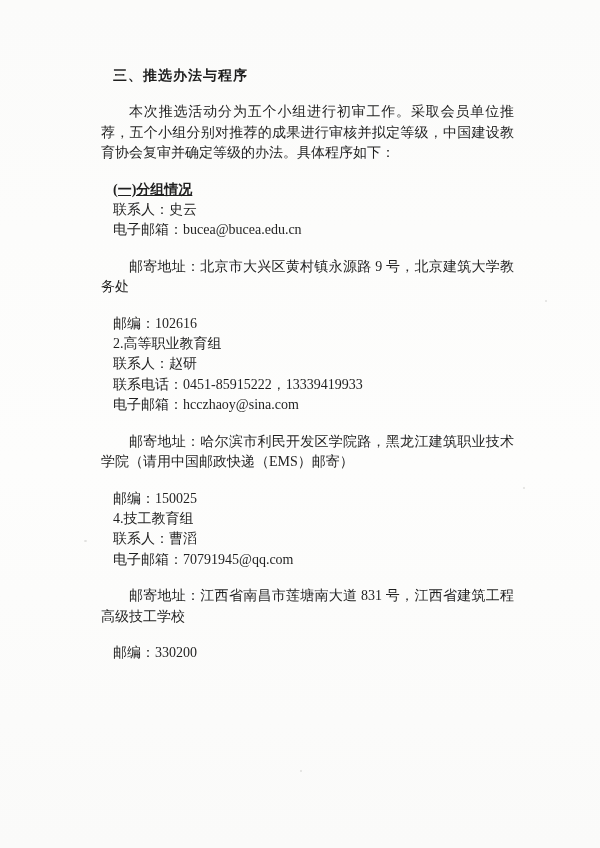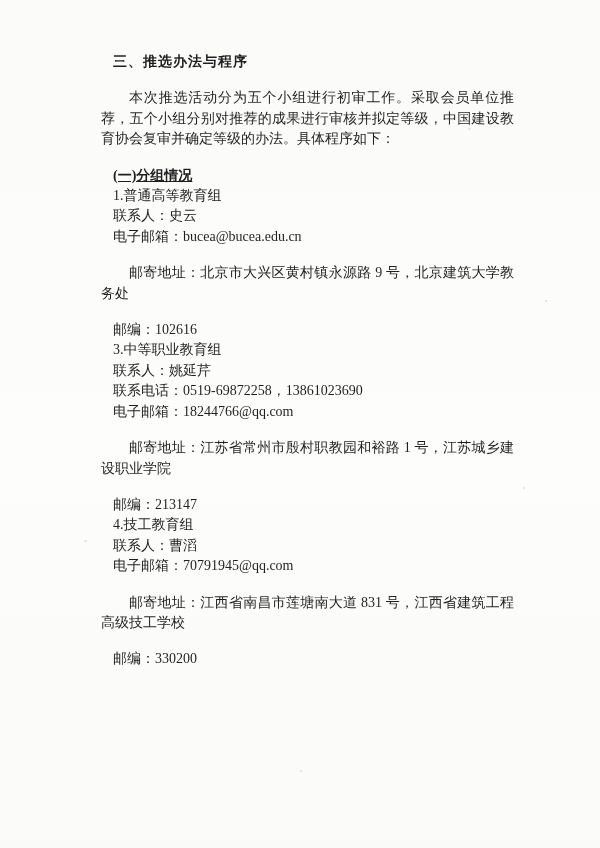--- a/index.html
+++ b/index.html
@@ -7,21 +7,21 @@
     padding: 0;
     background: #e8e8e8;
   }
   .page {
     position: relative;
     width: 600px;
     height: 848px;
     margin: 0 auto;
     box-sizing: border-box;
     background: linear-gradient(180deg, #fbfbfa 0%, #fdfdfc 55%, #fafaf9 100%);
-    padding: 52px 70px 0 85px;
+    padding: 66px 70px 0 85px;
     font-family: "Liberation Serif", "DejaVu Serif", serif;
     font-size: 14px;
     line-height: 20.4px;
     color: #1f1f1f;
     overflow: hidden;
   }
   .line { margin: 0; }
   .indent { padding-left: 28px; }
   .doc-heading {
     font-weight: bold;
@@ -51,36 +51,35 @@
 
 <div class="page">
 
   <div class="line doc-heading">三、推选办法与程序</div>
 
   <p class="para">本次推选活动分为五个小组进行初审工作。采取会员单位推荐，五个小组分别对推荐的成果进行审核并拟定等级，中国建设教育协会复审并确定等级的办法。具体程序如下：</p>
 
   <div class="line indent section-heading">(一)分组情况</div>
 
   <div class="group">
-    <div class="line indent">1.普通高等教育组</div>
     <div class="line indent">联系人：史云</div>
     <div class="line indent">电子邮箱：bucea@bucea.edu.cn</div>
     <p class="para">邮寄地址：北京市大兴区黄村镇永源路 9 号，北京建筑大学教务处</p>
     <div class="line indent">邮编：102616</div>
   </div>
 
+  <div class="group">
+    <div class="line indent">2.高等职业教育组</div>
+    <div class="line indent">联系人：赵研</div>
+    <div class="line indent">联系电话：0451-85915222，13339419933</div>
+    <div class="line indent">电子邮箱：hcczhaoy@sina.com</div>
+    <p class="para">邮寄地址：哈尔滨市利民开发区学院路，黑龙江建筑职业技术学院（请用中国邮政快递（EMS）邮寄）</p>
+    <div class="line indent">邮编：150025</div>
+  </div>
 
-  <div class="group">
-    <div class="line indent">3.中等职业教育组</div>
-    <div class="line indent">联系人：姚延芹</div>
-    <div class="line indent">联系电话：0519-69872258，13861023690</div>
-    <div class="line indent">电子邮箱：18244766@qq.com</div>
-    <p class="para">邮寄地址：江苏省常州市殷村职教园和裕路 1 号，江苏城乡建设职业学院</p>
-    <div class="line indent">邮编：213147</div>
-  </div>
 
   <div class="group">
     <div class="line indent">4.技工教育组</div>
     <div class="line indent">联系人：曹滔</div>
     <div class="line indent">电子邮箱：70791945@qq.com</div>
     <p class="para">邮寄地址：江西省南昌市莲塘南大道 831 号，江西省建筑工程高级技工学校</p>
     <div class="line indent">邮编：330200</div>
   </div>
 
   <span class="speckle" style="left:468px; top:128px; width:3px; height:2px;"></span>

